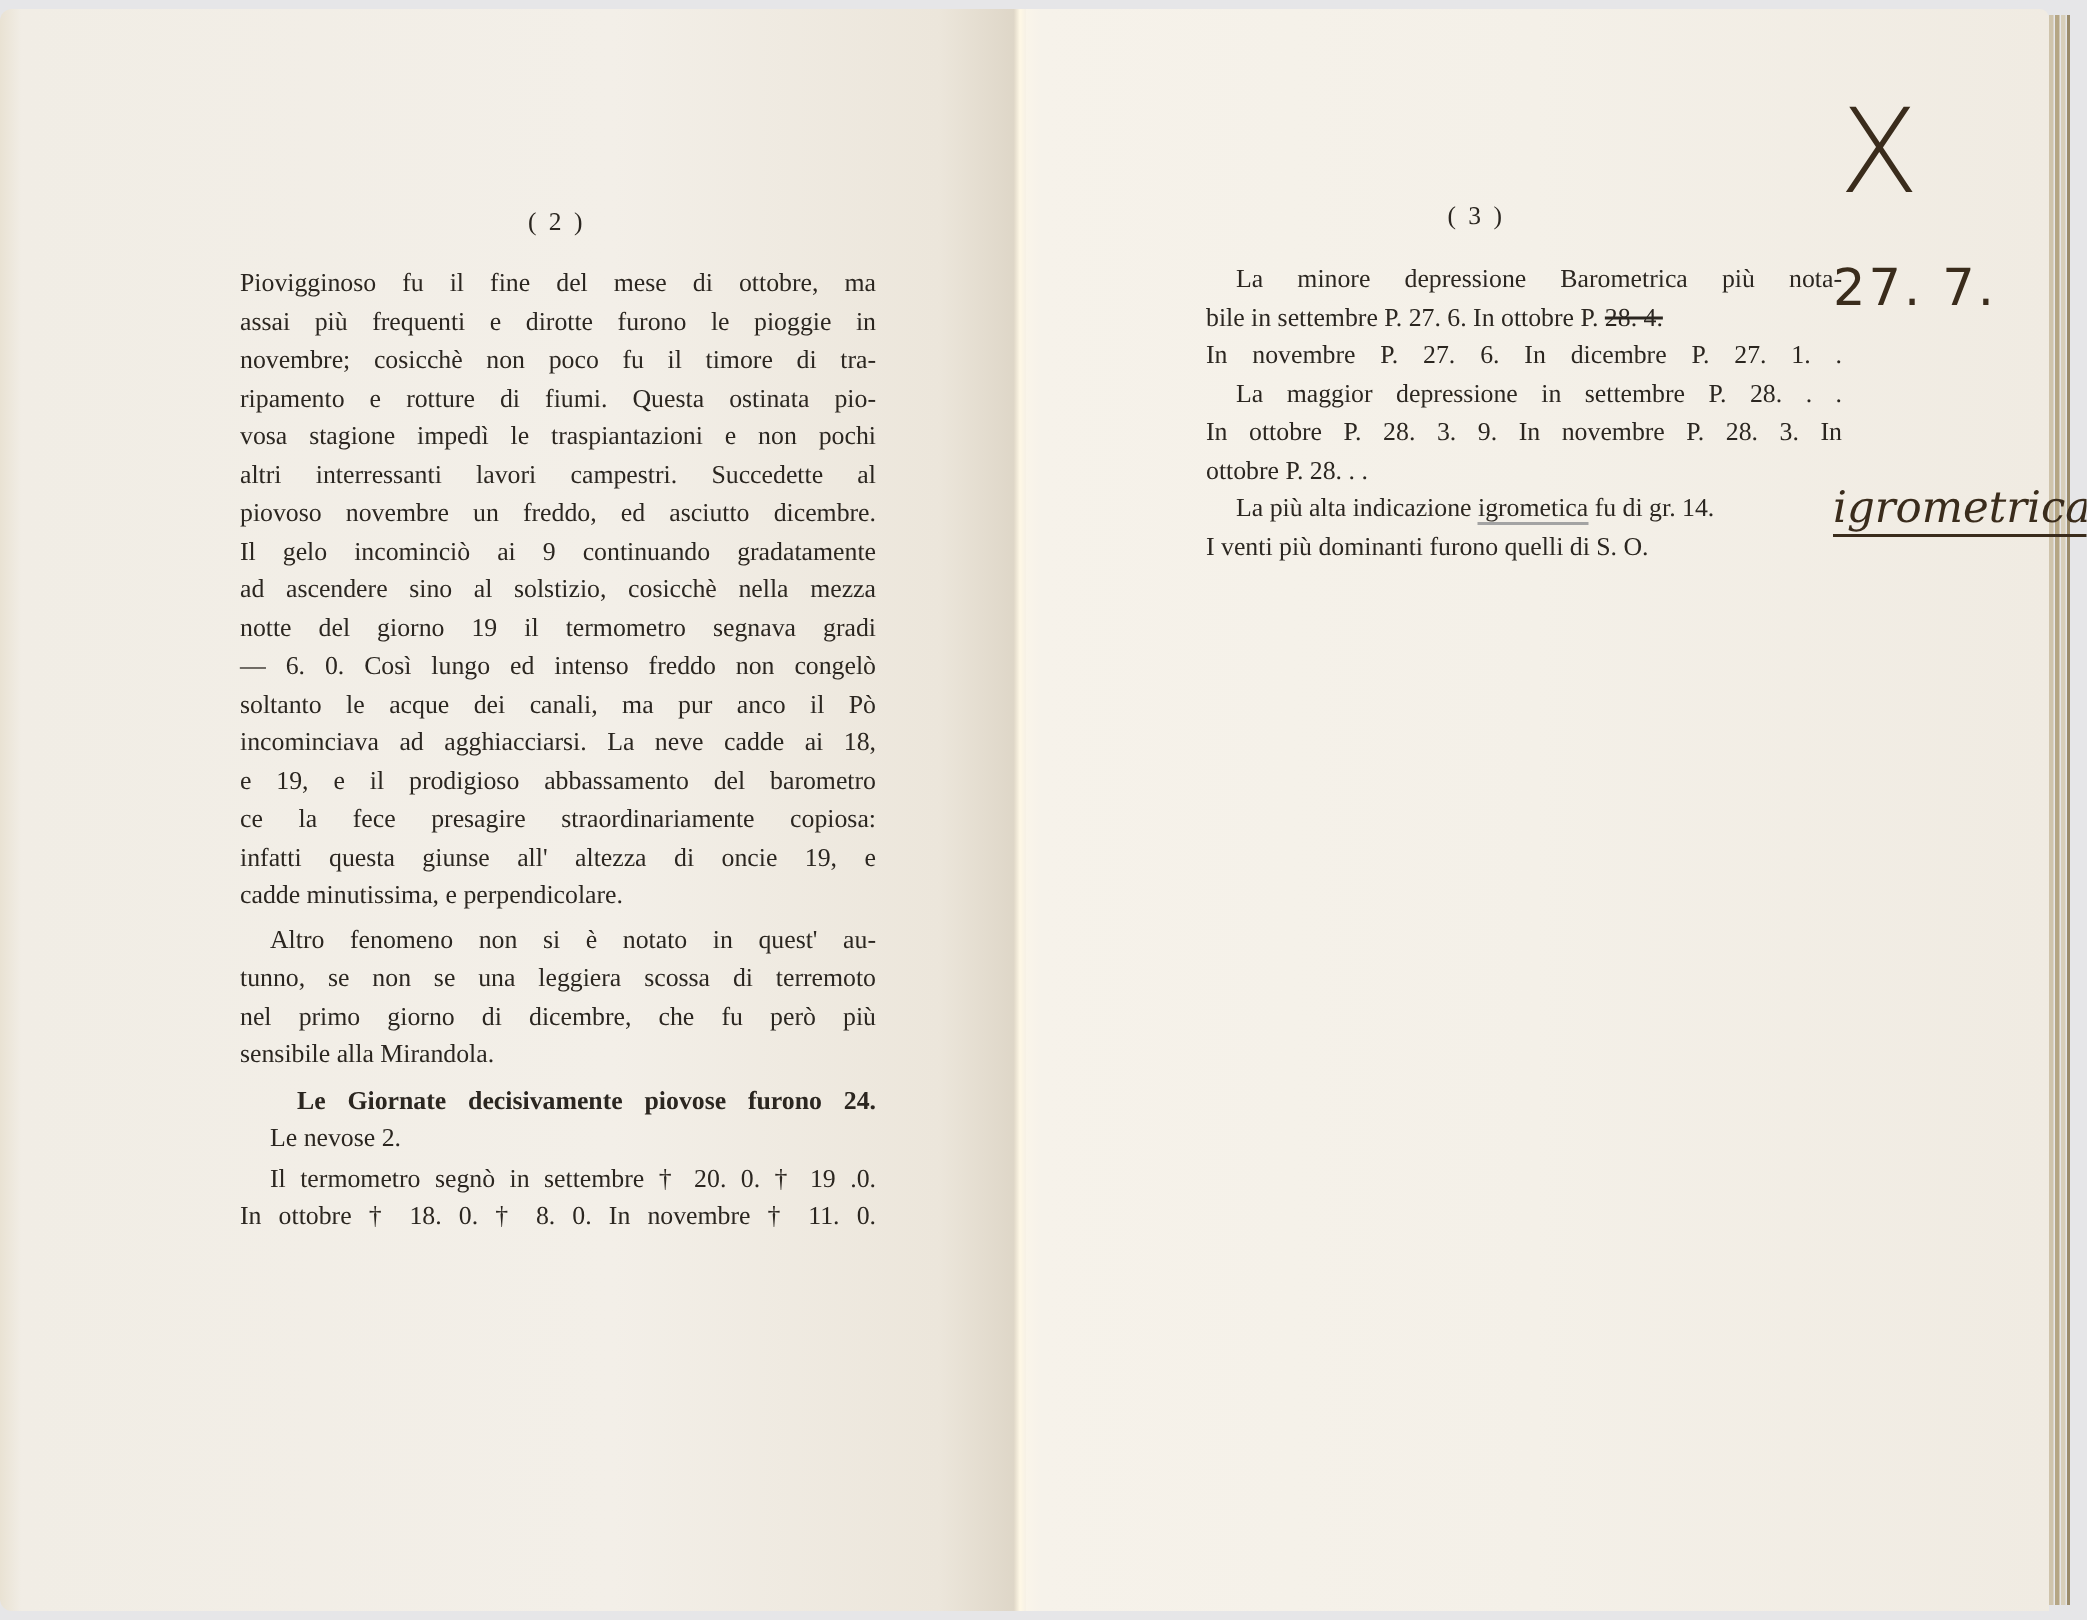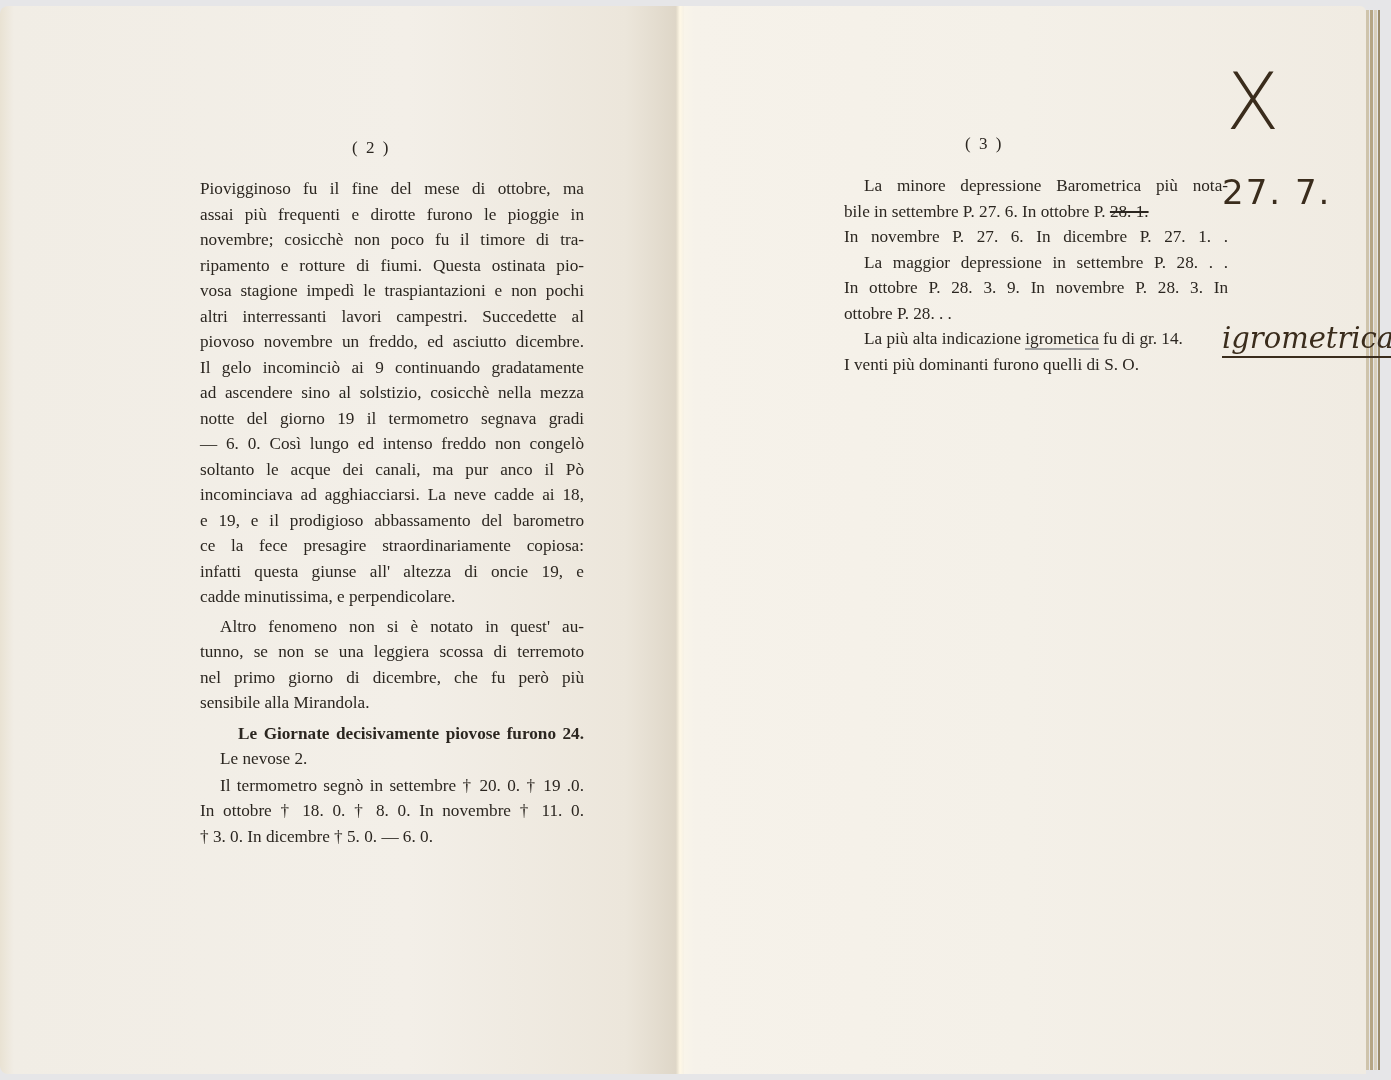--- a/index.html
+++ b/index.html
@@ -11,21 +11,21 @@
   .page.right{left:680px;width:686px;border-top-right-radius:6px;
     background:linear-gradient(to right,#fbf6ea 0px,#f6f2ea 14px,#f4f0e8 50%,#f0ebe2 100%);}
   .edge{position:absolute;top:4px;width:3px;height:1060px;}
   .edge.e1{left:1366px;background:#cfc4ac;}
   .edge.e2{left:1370px;background:#b5a685;}
   .edge.e3{left:1374px;background:#d8cfba;}
   .edge.e4{left:1378px;background:#9a8b6b;width:2px;}
   .gutter{position:absolute;left:676px;top:0;width:8px;height:1068px;background:linear-gradient(to right,#e0d8c8,#fff8e6,#f6f1e6);}
   .pnum{position:absolute;font-size:17px;letter-spacing:2px;}
   .text{position:absolute;font-size:17.2px;line-height:25.5px;text-align:justify;}
-  .line{display:block;text-align:justify;text-align-last:justify;white-space:nowrap;margin-left:40px;}
+  .line{display:block;text-align:justify;text-align-last:justify;white-space:nowrap;}
   .line.last{text-align-last:left;}
   .indent{padding-left:20px;}
   .indent2{padding-left:38px;}
   .strike{text-decoration:line-through;text-decoration-thickness:2px;}
   .ul{border-bottom:2px solid #a3a3a3;}
   .hand{position:absolute;font-family:"DejaVu Serif",serif;font-style:italic;color:#3a2c1c;}
 </style>
 </head>
 <body>
 
@@ -69,33 +69,32 @@
   </div>
   <div style="margin-top:5px;font-weight:bold;">
     <span class="line indent2">Le Giornate decisivamente piovose furono 24.</span>
   </div>
   <div>
     <span class="line indent last">Le nevose 2.</span>
   </div>
   <div style="margin-top:1px;">
     <span class="line indent">Il termometro segnò in settembre † 20. 0. † 19 .0.</span>
     <span class="line">In ottobre † 18. 0. † 8. 0. In novembre † 11. 0.</span>
-    <span class="line last">† 3. 0. In dicembre † 5. 0. — 6. 0.</span>
   </div>
 </div>
 
 <div class="pnum" style="left:965px;top:134px;">( 3 )</div>
 
 <div class="hand" style="left:1226px;top:62px;font-size:78px;font-style:normal;font-family:'DejaVu Sans',sans-serif;font-weight:300;line-height:80px;">X</div>
 
 <div class="text" style="left:804px;top:173px;width:424px;">
   <span class="line indent">La minore depressione Barometrica più nota-</span>
   <span class="line last">
     <span>bile in settembre P. 27. 6. In ottobre P.</span>
-    <span class="strike">28. 1.</span>
+    <span class="strike">28. 4.</span>
   </span>
   <span class="line">In novembre P. 27. 6. In dicembre P. 27. 1. .</span>
   <span class="line indent">La maggior depressione in settembre P. 28. . .</span>
   <span class="line">In ottobre P. 28. 3. 9. In novembre P. 28. 3. In</span>
   <span class="line last">ottobre P. 28. . .</span>
   <span class="line indent last">
     <span>La più alta indicazione</span>
     <span class="ul">igrometica</span>
     <span>fu di gr. 14.</span>
   </span>

